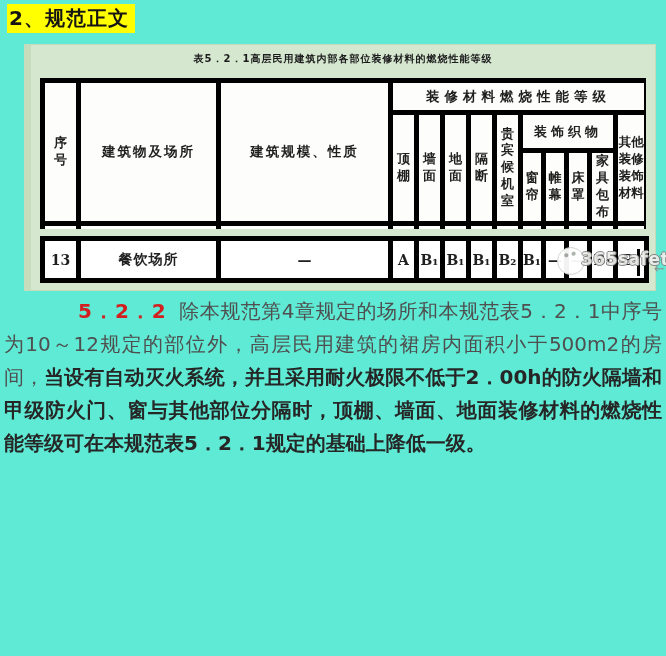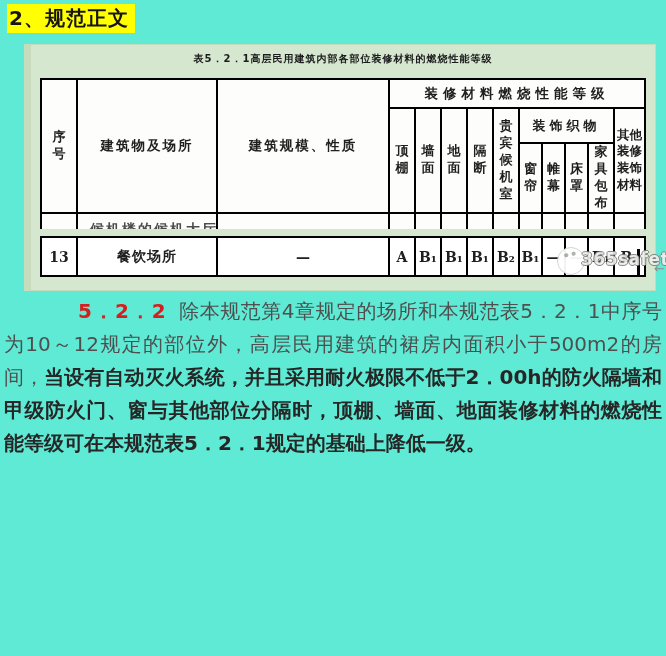--- a/index.html
+++ b/index.html
@@ -11,21 +11,21 @@
   .doc-heading .hl{background:#ffff00;padding:2px 6px 3px 2px;letter-spacing:1px;}
 
   
   .panel{position:absolute;left:24px;top:44px;width:632px;height:247px;
          background:#d6e7d0;border:1px solid #c5dcbc;border-left:7px solid #c6dcbd;box-sizing:border-box;}
   .tbl-title{position:absolute;top:7px;left:0;width:100%;text-align:center;
              font-size:10px;font-weight:bold;color:#1c1c1c;letter-spacing:1px;}
   .table-clip{position:absolute;top:33px;left:9px;width:606px;height:151px;overflow:hidden;}
 
   table.grid{border-collapse:collapse;table-layout:fixed;width:604px;background:#fdfdfb;}
-  table.grid th,table.grid td{border:2px solid #000000;padding:0;text-align:center;
+  table.grid th,table.grid td{border:5px solid #000000;padding:0;text-align:center;
              vertical-align:middle;color:#1f1f1f;font-weight:bold;overflow:hidden;}
   table.grid{border:2px solid #1c1c1c;}
   .rA th{height:27px;font-size:13.5px;}
   .rA .grade{letter-spacing:5px;}
   .rB th{height:33px;font-size:13px;}
   .rB .fabric{letter-spacing:4px;}
   .rC th{height:64px;font-size:13px;margin-left:42px;}
   .rD td{height:26px;border-top:1.5px solid #2b2b2b;}
   th{font-size:13px;}
   .hdr-wide{font-size:13.5px;letter-spacing:2px;}

